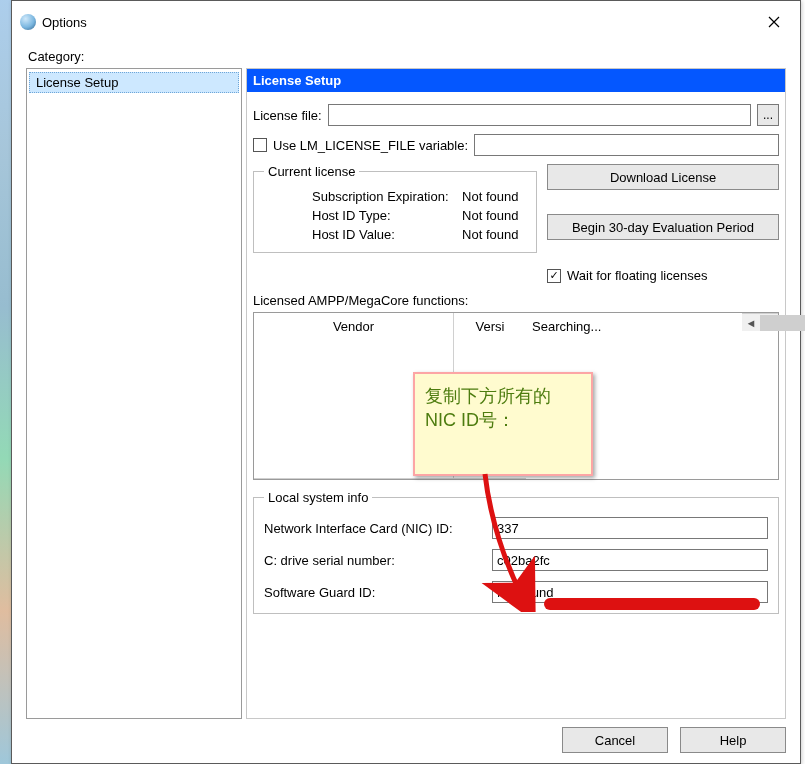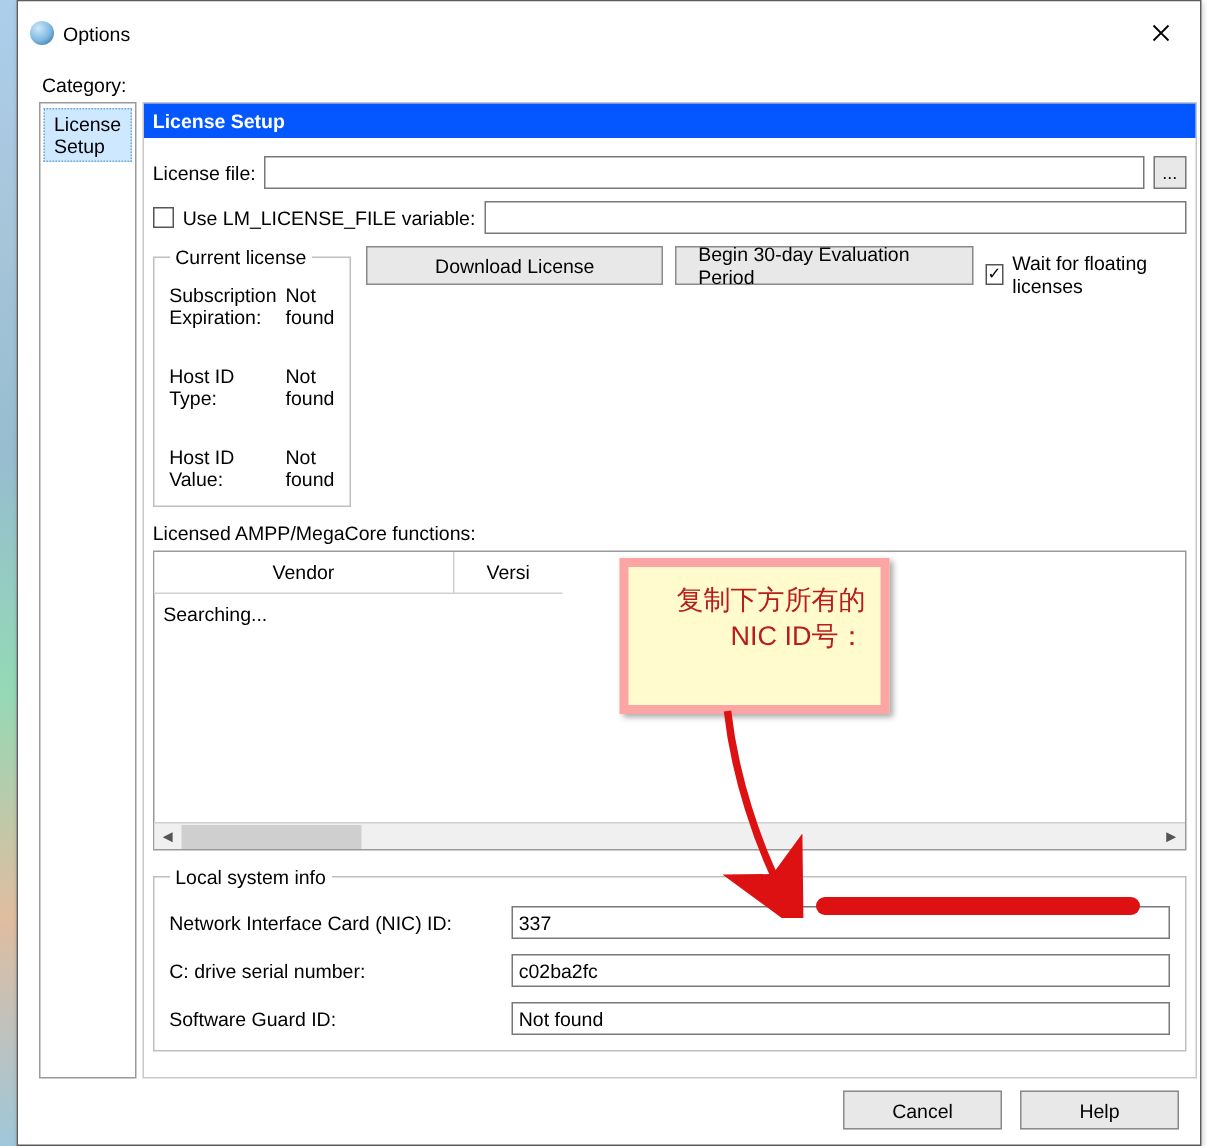--- a/index.html
+++ b/index.html
@@ -133,43 +133,44 @@
   fieldset {
     border:1px solid #bfbfbf;
     padding: 6px 10px 10px 10px;
     margin:0;
   }
   legend { padding: 0 4px; }
 
   .kv-grid {
     display:grid;
     grid-template-columns: auto auto;
-    gap: 24px 6px;
+    gap: 4px 6px;
     margin-top:4px;
-  }
-
-  .side-btns { display:flex; flex-direction:row; gap:8px; }
+    margin-left:48px;
+  }
+
+  .side-btns { display:flex; flex-direction:column; gap:24px; }
   .btn {
     border:1px solid #8a8a8a;
     background:#e8e8e8;
     height:26px;
     min-width: 106px;
     padding: 0 14px;
     display:flex; align-items:center; justify-content:center;
     font: inherit;
   }
   .btn-wide { width: 232px; }
   .wait-row { display:flex; align-items:center; gap:6px; margin-top:4px; }
 
   .ampp-label { margin-top: 10px; margin-bottom: 4px; }
 
   .grid-box {
     border:1px solid #9a9a9a;
-    height: 200px;
-    display:flex; flex-direction:column;
+    height: 168px;
+    display:flex; 
     position: relative;
   }
   .grid-header {
     display:flex; background:#fff;
   }
   .grid-header > div {
     padding:6px 8px; text-align:center;
     border-right:1px solid #d0d0d0;
     border-bottom:1px solid #d0d0d0;
   }
@@ -205,28 +206,27 @@
   }
 
   
   .callout {
     position:absolute;
     left: 413px;
     top: 372px;
     width: 180px;
     height: 104px;
     background: #fffbcf;
-    border: 6px solid #fca5a5;
+    border: 2px solid #fca5a5;
     box-shadow: 2px 2px 4px rgba(0,0,0,0.35);
     padding: 10px 10px;
     font-size: 18px;
     line-height: 1.35;
-    color:#b91c1c;
+    color:#4d7c0f;
     z-index: 5;
-    text-align: right;
   }
 
   .redact {
     position:absolute;
     left:544px;
     top:598px;
     width:216px;
     height:12px;
     background:#d11;
     border-radius:6px;

